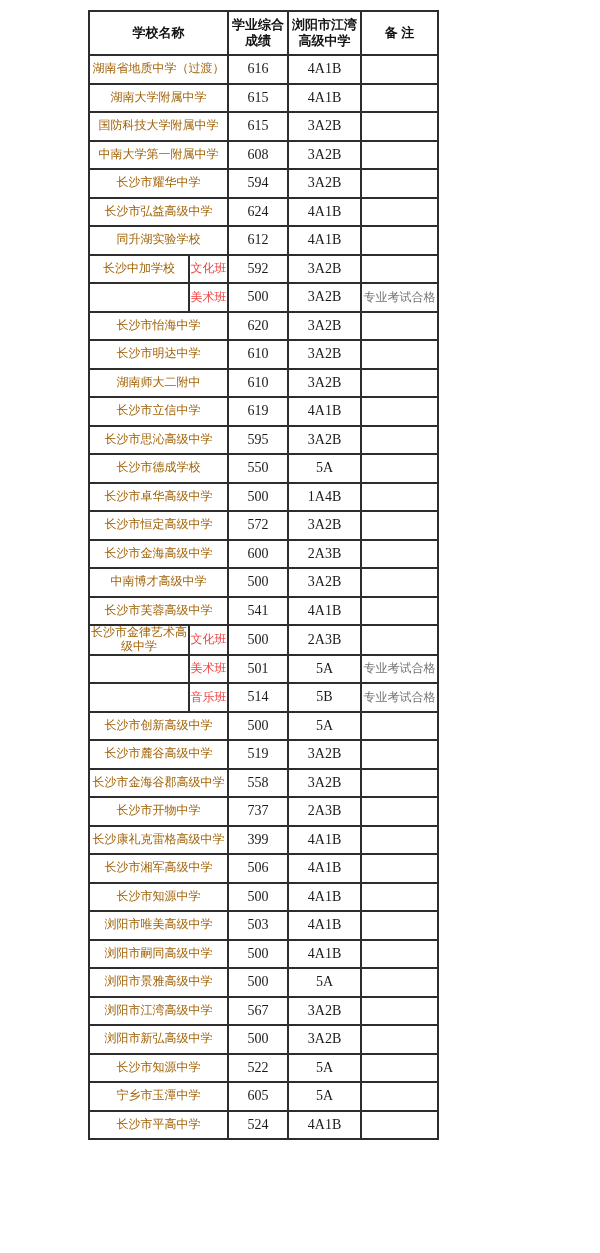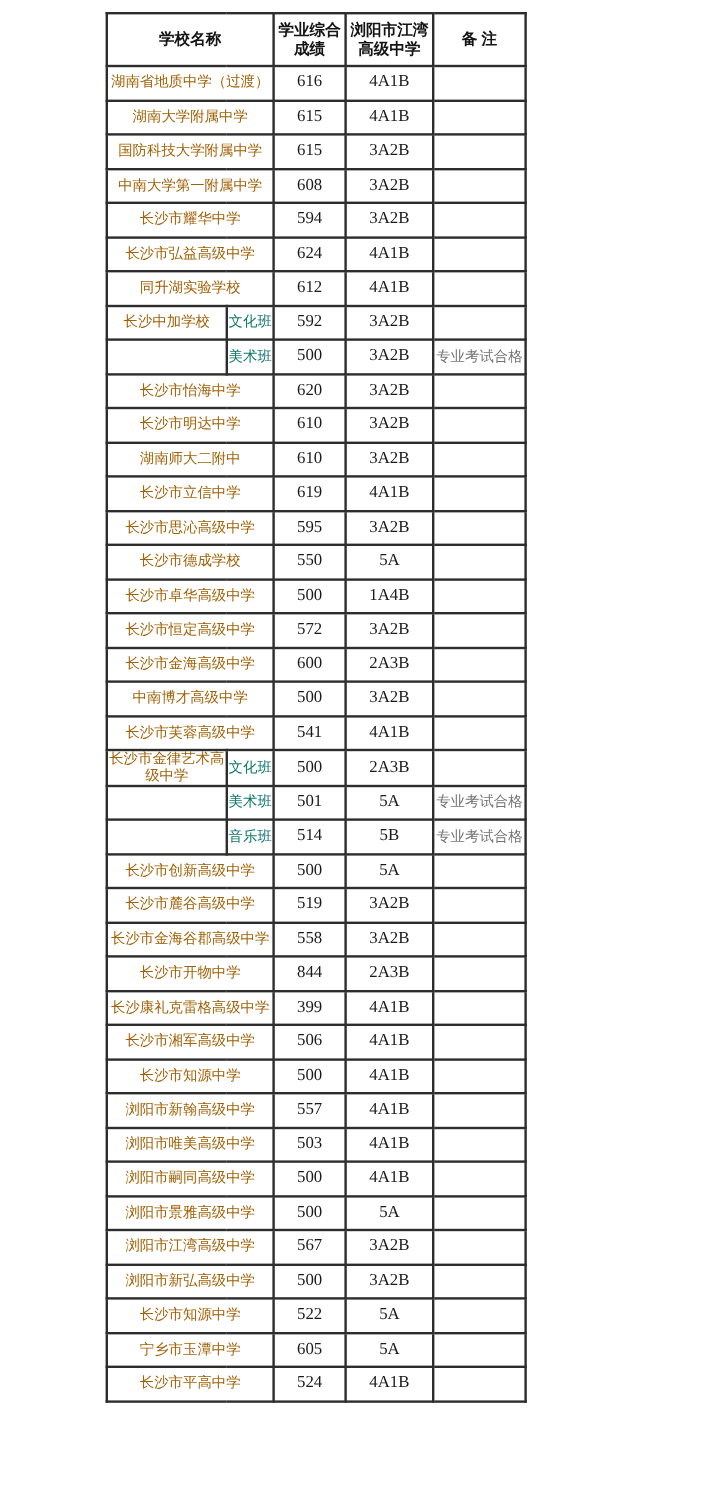--- a/index.html
+++ b/index.html
@@ -37,21 +37,21 @@
     color: #141414;
   }
   table.score-table td { height: 28.5px; }
   td.school-cell {
     font-size: 12px;
     line-height: 1.15;
     color: #a16207;
   }
   td.class-cell {
     font-size: 12px;
-    color: #0f766e;
+    color: #ef4444;
   }
   td.score-cell, td.grade-cell {
     font-family: "Liberation Serif", serif;
     font-size: 14px;
     color: #1a1a1a;
   }
   td.remark-cell {
     font-size: 12px;
     color: #737373;
   }
@@ -233,45 +233,39 @@
           <td class="remark-cell"></td>
         </tr>
         <tr>
           <td class="school-cell" colspan="2">长沙市金海谷郡高级中学</td>
           <td class="score-cell">558</td>
           <td class="grade-cell">3A2B</td>
           <td class="remark-cell"></td>
         </tr>
         <tr>
           <td class="school-cell" colspan="2">长沙市开物中学</td>
-          <td class="score-cell">844</td>
+          <td class="score-cell">737</td>
           <td class="grade-cell">2A3B</td>
           <td class="remark-cell"></td>
         </tr>
         <tr>
           <td class="school-cell" colspan="2">长沙康礼克雷格高级中学</td>
           <td class="score-cell">399</td>
           <td class="grade-cell">4A1B</td>
           <td class="remark-cell"></td>
         </tr>
         <tr>
           <td class="school-cell" colspan="2">长沙市湘军高级中学</td>
           <td class="score-cell">506</td>
           <td class="grade-cell">4A1B</td>
           <td class="remark-cell"></td>
         </tr>
         <tr>
           <td class="school-cell" colspan="2">长沙市知源中学</td>
           <td class="score-cell">500</td>
-          <td class="grade-cell">4A1B</td>
-          <td class="remark-cell"></td>
-        </tr>
-        <tr>
-          <td class="school-cell" colspan="2">浏阳市新翰高级中学</td>
-          <td class="score-cell">557</td>
           <td class="grade-cell">4A1B</td>
           <td class="remark-cell"></td>
         </tr>
         <tr>
           <td class="school-cell" colspan="2">浏阳市唯美高级中学</td>
           <td class="score-cell">503</td>
           <td class="grade-cell">4A1B</td>
           <td class="remark-cell"></td>
         </tr>
         <tr>

